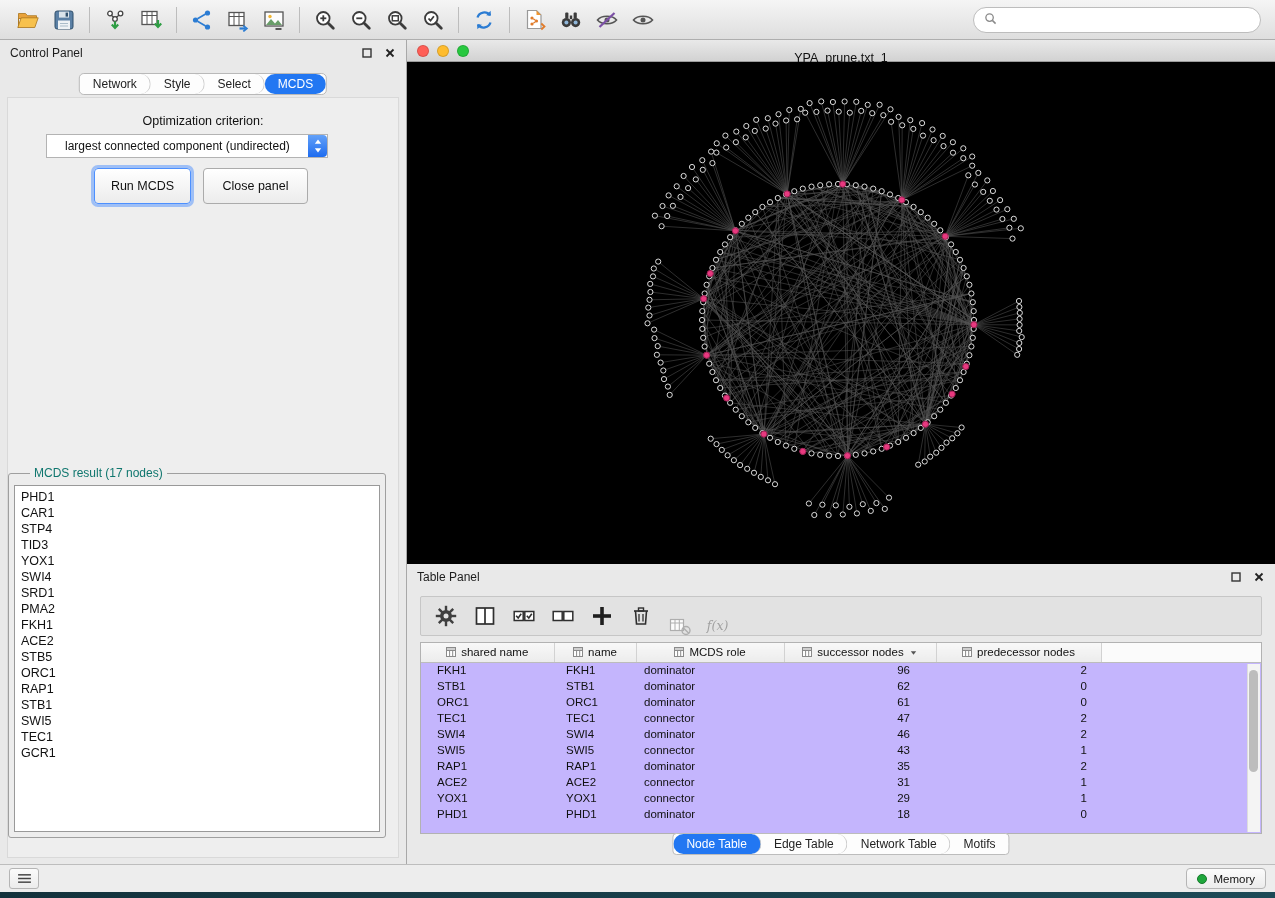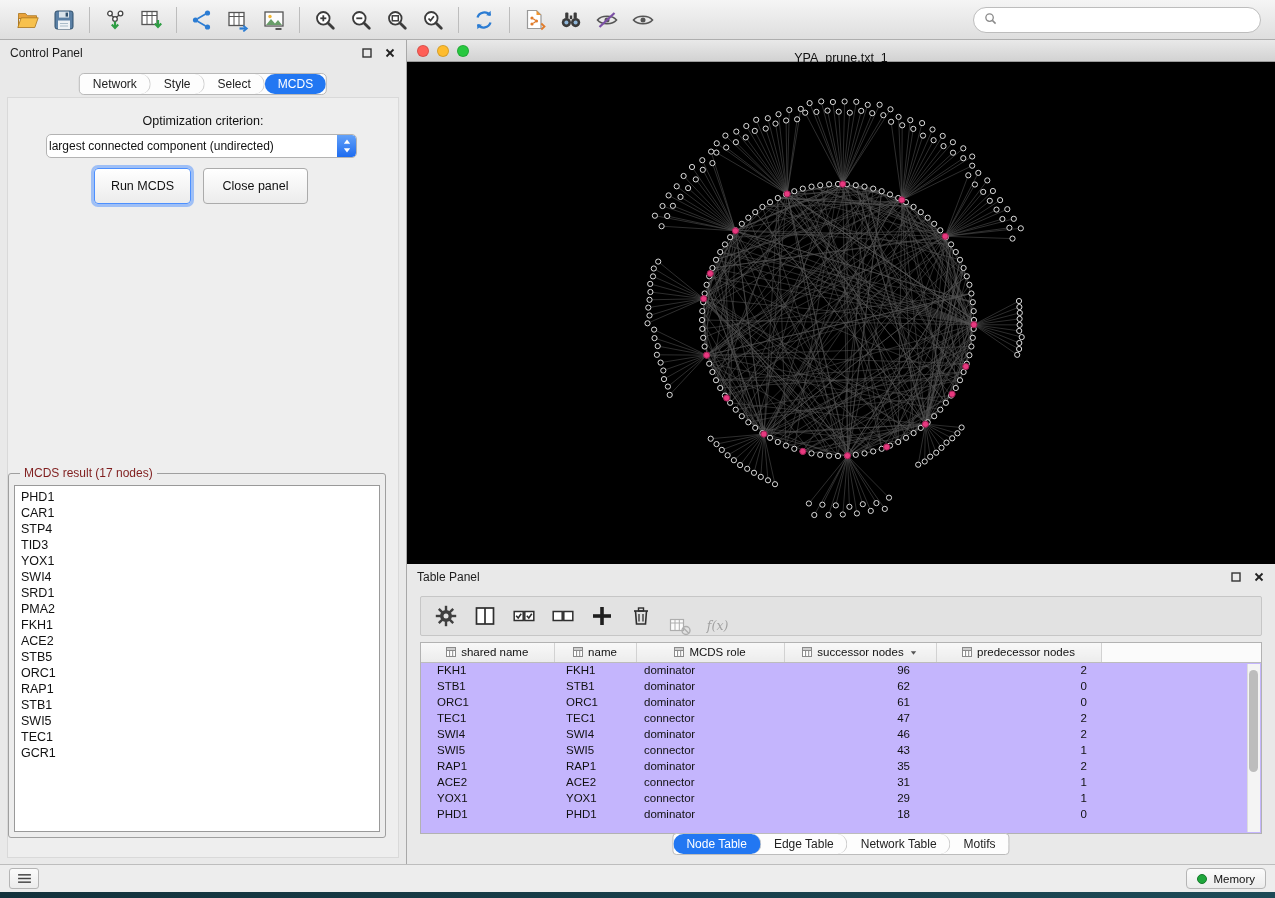--- a/index.html
+++ b/index.html
@@ -19,27 +19,27 @@
 #cp{position:absolute;left:0;top:40px;width:407px;height:824px;background:#e9e9e9;border-right:1px solid #a8a8a8;}
 .panel-header{height:26px;display:flex;align-items:center;padding:0 10px;font-size:12px;color:#1c1c1c;}
 .ph-icons{margin-left:auto;display:flex;gap:10px;align-items:center;}
 .ph-btn{width:13px;height:13px;display:flex;align-items:center;justify-content:center;}
 #cp-tabs{position:absolute;left:50%;top:33px;transform:translateX(-50%);display:flex;border:1px solid #b9b9b9;border-radius:5px;overflow:hidden;background:#fdfdfd;z-index:3;}
 .seg-tab{padding:3px 13px;font-size:12px;color:#222;border-right:1px solid #c9c9c9;background:#fdfdfd;white-space:nowrap;border-radius:10px;}
 .seg-tab:last-child{border-right:none;}
 .seg-tab.active{background:#2277f2;color:#fff;}
 #cp-inner{position:absolute;left:7px;right:7px;top:57px;bottom:6px;background:#eeeeee;border:1px solid #d9d9d9;}
 #opt-label{position:absolute;left:0;right:0;top:16px;text-align:center;font-size:12.5px;color:#111;}
-#criterion-select{position:absolute;left:38px;width:311px;top:36px;height:24px;background:#fff;border:1px solid #b3b3b3;border-radius:5px;display:flex;align-items:center;font-size:12px;color:#111;padding-left:2px;overflow:hidden;}
+#criterion-select{position:absolute;left:38px;width:282px;top:36px;height:24px;background:#fff;border:1px solid #b3b3b3;border-radius:0;display:flex;align-items:center;font-size:12px;color:#111;padding-left:18px;overflow:hidden;}
 .select-cap{position:absolute;right:0;top:0;width:19px;height:22px;background:linear-gradient(#63a1f8,#1e6cf0);border-radius:0 4px 4px 0;display:flex;align-items:center;justify-content:center;}
 .cp-btn{position:absolute;top:70px;height:36px;background:linear-gradient(#ffffff,#ececec);border:1px solid #ababab;border-radius:4px;font-size:12.5px;color:#111;font-family:"Liberation Sans",sans-serif;}
 #run-btn{left:86px;width:97px;border-color:#4d90fe;box-shadow:0 0 0 3px rgba(77,144,254,.5);}
 #close-btn{left:195px;width:105px;}
 #mcds-box{position:absolute;left:8px;right:20px;top:426px;bottom:26px;border:1px solid #9f9f9f;border-radius:3px;background:#ededed;padding:5px;z-index:2;}
-#mcds-box legend{font-size:12px;padding:0 4px;margin-left:6px;color:#7f1d1d;}
+#mcds-box legend{font-size:12px;padding:0 4px;margin-left:16px;color:#0f766e;}
 #mcds-list{width:100%;height:100%;background:#fff;border:1px solid #999;overflow:hidden;padding:3px 0;}
 .mcds-item{font-size:12.5px;line-height:16px;padding-left:6px;color:#111;}
 
 
 #net{position:absolute;left:407px;top:40px;width:868px;height:524px;}
 #net-titlebar{position:absolute;top:0;left:0;right:0;height:22px;background:linear-gradient(#e9e9e9,#d2d2d2);border-bottom:1px solid #9c9c9c;}
 .lights{position:absolute;left:10px;top:5px;display:flex;gap:8px;z-index:2;}
 .light{width:12px;height:12px;border-radius:50%;border:1px solid rgba(0,0,0,.15);}
 #net-title{position:absolute;left:0;right:0;top:11px;text-align:center;font-size:12.5px;color:#111;}
 #net-canvas{position:absolute;top:22px;left:0;right:0;bottom:0;background:#000;}

